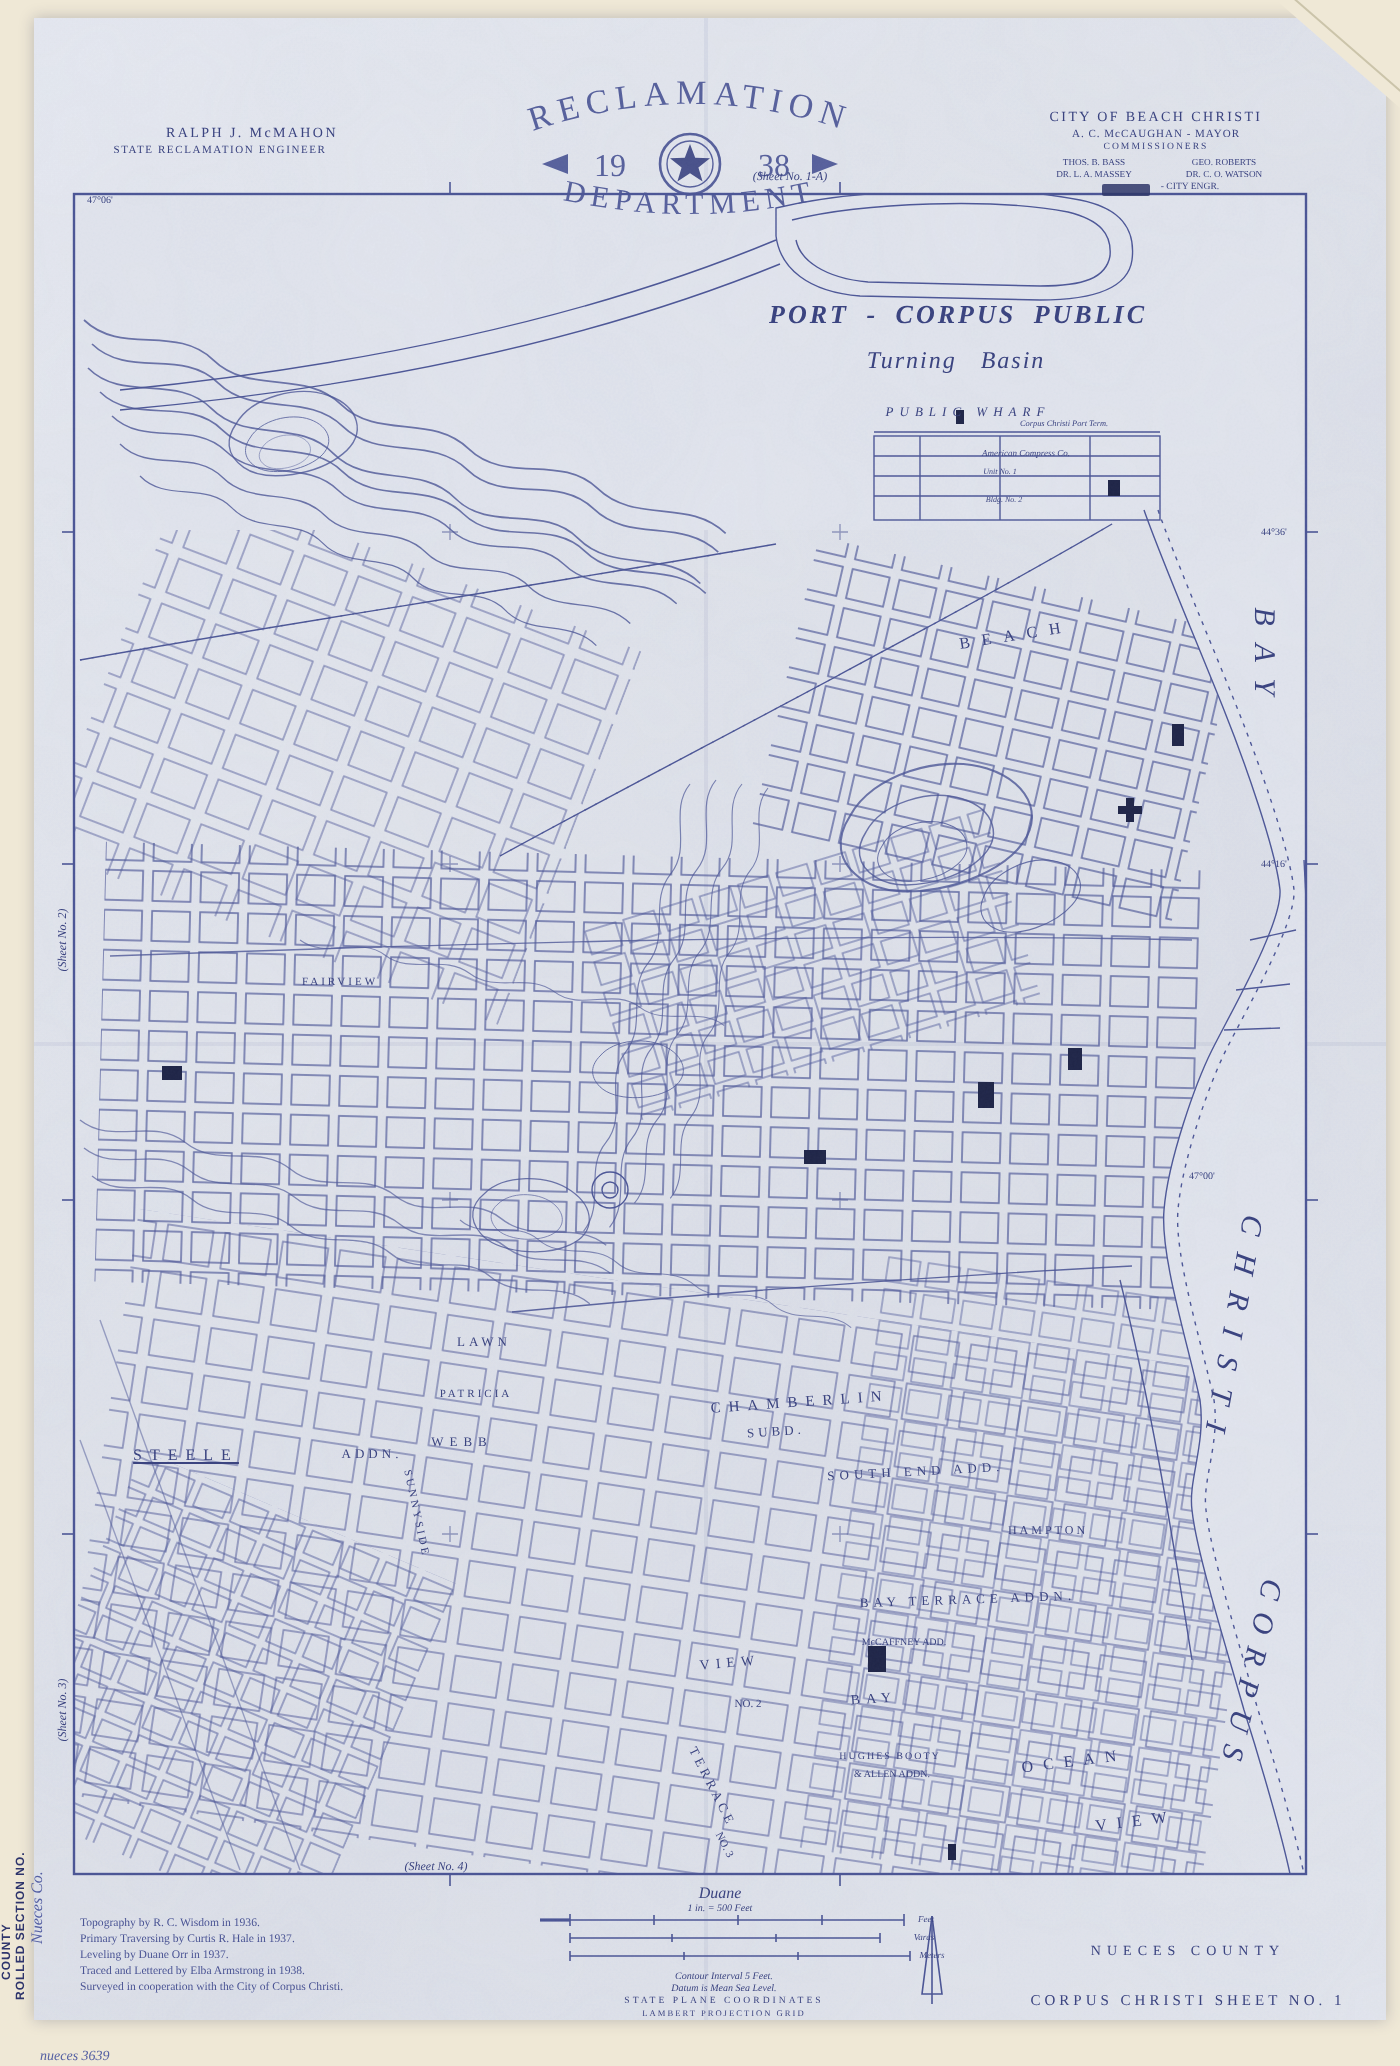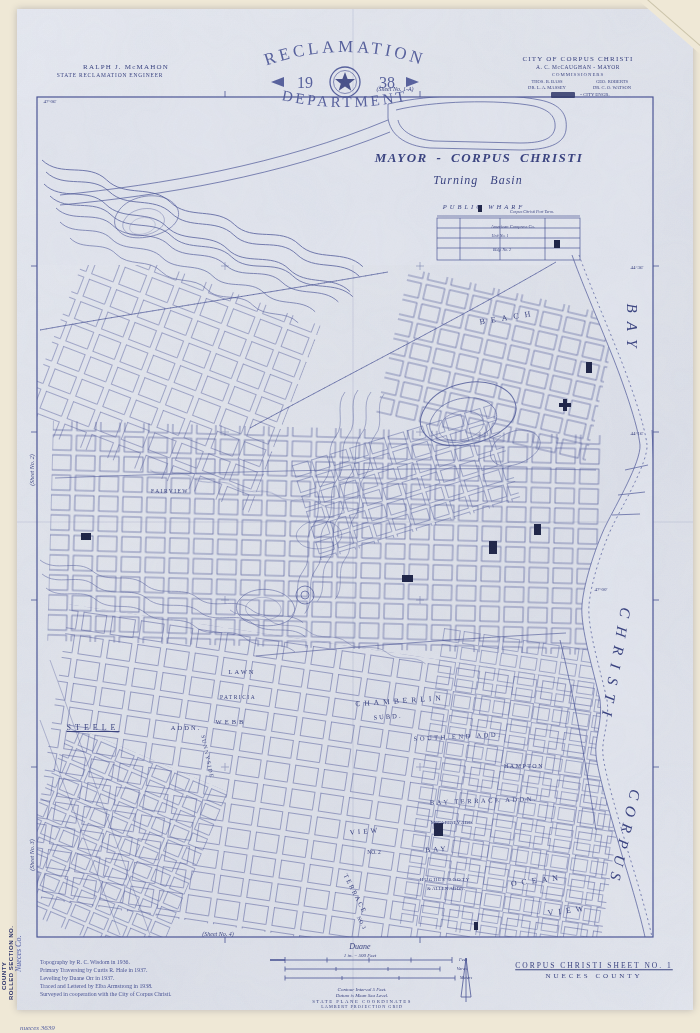--- a/index.html
+++ b/index.html
@@ -248,41 +248,41 @@
   <rect x="17" y="9" width="676" height="1001" filter="url(#blotch)" opacity=".07"></rect>
   <rect x="17" y="9" width="676" height="1001" filter="url(#grain)" opacity=".10"></rect>
 </svg>
 
 <div class="fold"></div>
 <div class="crease"></div>
 
 <div class="lbl" style="left:110px;top:67px;font-size:7px;letter-spacing:1.2px;margin-left:16px;">RALPH J. McMAHON</div>
 <div class="lbl" style="left:110px;top:76px;font-size:5.5px;letter-spacing:.8px;">STATE RECLAMATION ENGINEER</div>
 
-<div class="lbl" style="left:578px;top:59px;font-size:7px;letter-spacing:1.2px;">CITY OF CORPUS CHRISTI</div>
+<div class="lbl" style="left:578px;top:59px;font-size:7px;letter-spacing:1.2px;">CITY OF BEACH CHRISTI</div>
 <div class="lbl" style="left:578px;top:68px;font-size:5.5px;letter-spacing:.5px;">A. C. McCAUGHAN - MAYOR</div>
 <div class="lbl" style="left:578px;top:75px;font-size:4.8px;letter-spacing:1px;">COMMISSIONERS</div>
 <div class="lbl" style="left:547px;top:82px;font-size:4.6px;">THOS. B. BASS</div>
 <div class="lbl" style="left:612px;top:82px;font-size:4.6px;">GEO. ROBERTS</div>
 <div class="lbl" style="left:547px;top:88px;font-size:4.6px;">DR. L. A. MASSEY</div>
 <div class="lbl" style="left:612px;top:88px;font-size:4.6px;">DR. C. O. WATSON</div>
 <div class="smudge" style="left:551px;top:92px;width:24px;height:6px;"></div>
 <div class="lbl" style="left:595px;top:95px;font-size:4.8px;">- CITY ENGR.</div>
 
 <div class="lbl it" style="left:395px;top:89px;font-size:6px;">(Sheet No. 1-A)</div>
 <div class="lbl it" style="left:32px;top:470px;font-size:6px;transform:translate(-50%,-50%) rotate(-90deg);">(Sheet No. 2)</div>
 <div class="lbl it" style="left:32px;top:855px;font-size:6px;transform:translate(-50%,-50%) rotate(-90deg);">(Sheet No. 3)</div>
 <div class="lbl it" style="left:218px;top:934px;font-size:6px;">(Sheet No. 4)</div>
 
 <div class="lbl" style="left:50px;top:101px;font-size:5px;">47°06'</div>
 <div class="lbl" style="left:637px;top:267px;font-size:5px;">44°36'</div>
 <div class="lbl" style="left:637px;top:433px;font-size:5px;">44°16'</div>
 <div class="lbl" style="left:601px;top:589px;font-size:5px;">47°00'</div>
 
-<div class="lbl it bold" style="left:479px;top:157px;font-size:13px;letter-spacing:1.5px;word-spacing:4px;">MAYOR - CORPUS CHRISTI</div>
+<div class="lbl it bold" style="left:479px;top:157px;font-size:13px;letter-spacing:1.5px;word-spacing:4px;">PORT - CORPUS PUBLIC</div>
 <div class="lbl it" style="left:478px;top:180px;font-size:12px;letter-spacing:1px;word-spacing:8px;text-align:center;">Turning Basin</div>
 <div class="lbl it" style="left:484px;top:207px;font-size:6.5px;letter-spacing:3px;">PUBLIC WHARF</div>
 <div class="lbl it" style="left:532px;top:212px;font-size:4.2px;">Corpus Christi Port Term.</div>
 <div class="lbl it" style="left:513px;top:227px;font-size:4.5px;">American Compress Co.</div>
 <div class="lbl it" style="left:500px;top:236px;font-size:4px;">Unit No. 1</div>
 <div class="lbl it" style="left:502px;top:250px;font-size:4px;">Bldg. No. 2</div>
 
 <div class="lbl" style="left:508px;top:318px;font-size:8px;letter-spacing:6px;transform:translate(-50%,-50%) rotate(-9deg);">BEACH</div>
 <div class="lbl it" style="left:631px;top:330px;font-size:15px;letter-spacing:9px;transform:translate(-50%,-50%) rotate(90deg);">BAY</div>
 <div class="lbl it" style="left:615px;top:666px;font-size:15px;letter-spacing:9px;transform:translate(-50%,-50%) rotate(100deg);">CHRISTI</div>
@@ -320,19 +320,19 @@
 <div class="lbl it" style="left:360px;top:947px;font-size:8px;">Duane</div>
 <div class="lbl it" style="left:360px;top:955px;font-size:5px;">1 in. = 500 Feet</div>
 <div class="lbl it" style="left:463px;top:960px;font-size:4.5px;">Feet</div>
 <div class="lbl it" style="left:462px;top:969px;font-size:4.5px;">Varas</div>
 <div class="lbl it" style="left:466px;top:978px;font-size:4.5px;">Meters</div>
 <div class="lbl it" style="left:362px;top:989px;font-size:5px;">Contour Interval 5 Feet.</div>
 <div class="lbl it" style="left:362px;top:995px;font-size:5px;">Datum is Mean Sea Level.</div>
 <div class="lbl" style="left:362px;top:1002px;font-size:4.8px;letter-spacing:1.5px;">STATE PLANE COORDINATES</div>
 <div class="lbl" style="left:362px;top:1007px;font-size:4.3px;letter-spacing:1px;">LAMBERT PROJECTION GRID</div>
 
-<div class="lbl" style="left:594px;top:966px;font-size:7.5px;letter-spacing:2px;text-decoration:underline;">CORPUS CHRISTI SHEET NO. 1</div>
+<div class="lbl" style="left:594px;top:1000px;font-size:7.5px;letter-spacing:2px;">CORPUS CHRISTI SHEET NO. 1</div>
 <div class="lbl" style="left:594px;top:976px;font-size:7px;letter-spacing:3px;">NUECES COUNTY</div>
 
 <div class="stamp" style="left:8px;top:1000px;font-size:6px;letter-spacing:.5px;">ROLLED SECTION NO.</div>
 <div class="stamp" style="left:1px;top:990px;font-size:6px;letter-spacing:.5px;">COUNTY</div>
 <div class="stamp hand" style="left:15px;top:972px;font-size:8px;font-weight:normal;">Nueces Co.</div>
 <div class="lbl-left hand" style="left:20px;top:1013px;font-size:7px;">nueces 3639</div>
 
 </body></html>

